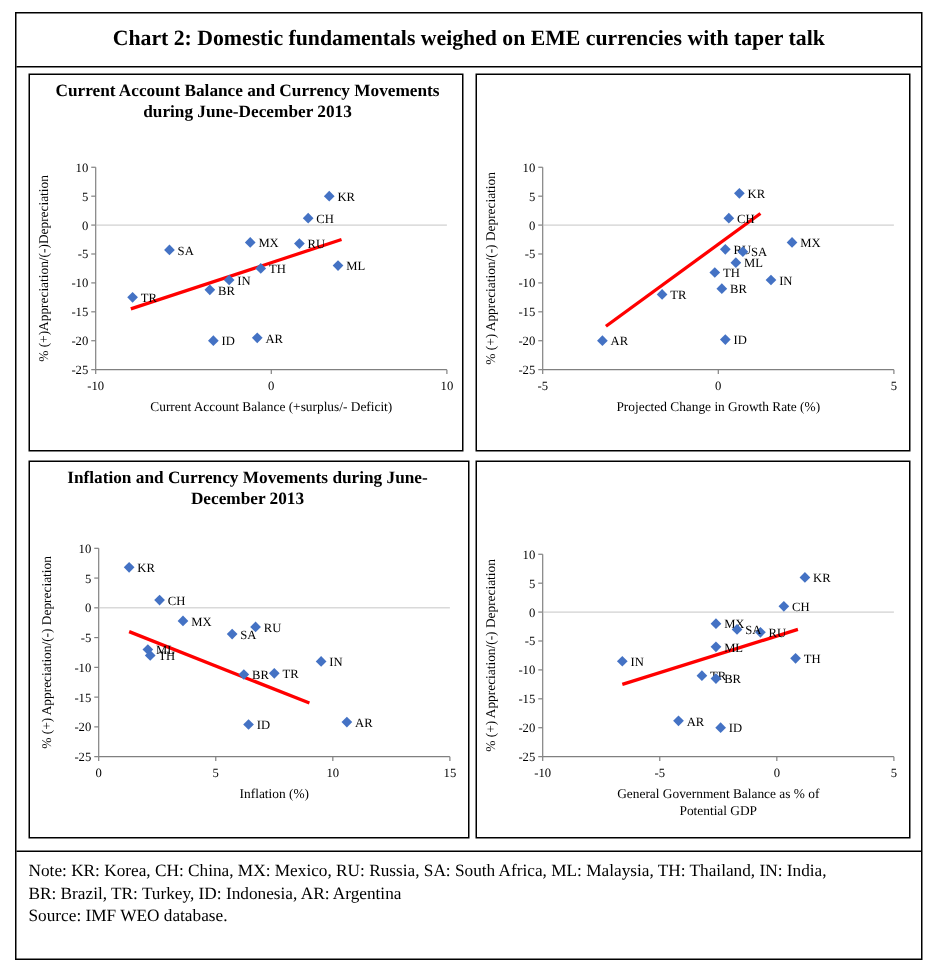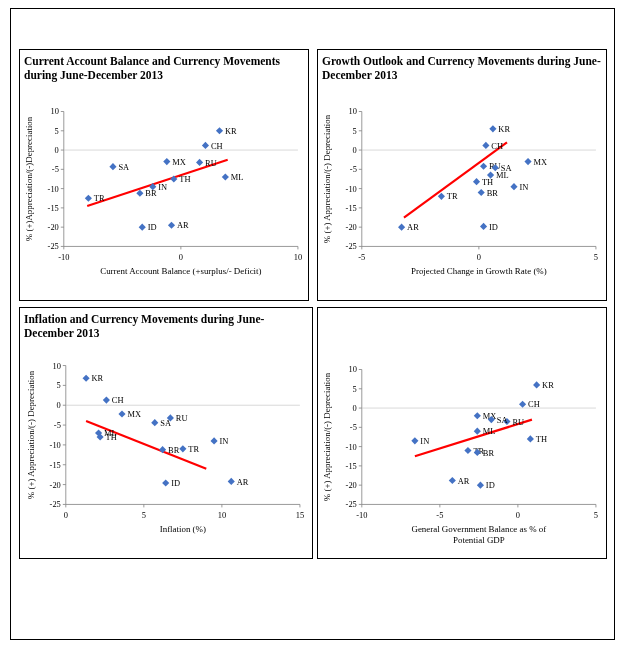--- a/index.html
+++ b/index.html
@@ -31,37 +31,38 @@
     border:1px solid #000;
     box-sizing:border-box;
     background:#fff;
   }
   .p1{left:8px;top:4px;width:290px;height:252px;}
   .p2{left:306px;top:4px;width:290px;height:252px;}
   .p3{left:8px;top:262px;width:294px;height:252px;}
   .p4{left:306px;top:262px;width:290px;height:252px;}
   .ptitle{
     position:absolute;left:4px;top:4px;width:282px;
-    font-weight:bold;font-size:11.5px;line-height:14px;
+    text-align:center;font-weight:bold;font-size:11.5px;line-height:14px;
   }
   .plot{position:absolute;left:0;top:0;width:100%;height:100%;}
   .notes{
     position:absolute;left:0;top:558px;width:100%;height:73px;
     border-top:1px solid #000;
     box-sizing:border-box;
     padding:6px 8px 0 8px;
     font-size:11.5px;line-height:15px;
   }
   svg text{font-family:"Liberation Serif", serif;}
 </style>
 </head>
 <body>
 
 <div class="frame">
 
+  <div class="title">Chart 2: Domestic fundamentals weighed on EME currencies with taper talk</div>
 
   <div class="grid">
 
     <div class="panel p1">
       <div class="ptitle">Current Account Balance and Currency Movements during June-December 2013</div>
       <svg class="plot" id="svg0" viewBox="0 0 290 252">
           <line x1="44" y1="62" x2="44" y2="198" stroke="#808080" stroke-width="0.8"></line>
           <line x1="44" y1="198" x2="280" y2="198" stroke="#808080" stroke-width="0.8"></line>
           <line x1="41" y1="198" x2="44" y2="198" stroke="#808080" stroke-width="0.8"></line>
           <text x="39" y="201" text-anchor="end" font-size="8.5" fill="#000">-25</text>
@@ -110,21 +111,20 @@
           <path d="M 152.56 173.02857142857144 L 156.16 176.62857142857143 L 152.56 180.22857142857143 L 148.96 176.62857142857143 Z" fill="#4472C4"></path>
           <text x="158.06" y="179.82857142857142" font-size="8.5" fill="#000">AR</text>
           <path d="M 123.06 174.9714285714286 L 126.66 178.57142857142858 L 123.06 182.17142857142858 L 119.46000000000001 178.57142857142858 Z" fill="#4472C4"></path>
           <text x="128.56" y="181.77142857142857" font-size="8.5" fill="#000">ID</text>
           <text x="162" y="226" text-anchor="middle" font-size="9" fill="#000">Current Account Balance (+surplus/- Deficit)</text>
           <text x="12" y="130" text-anchor="middle" font-size="9" fill="#000" transform="rotate(-90 12 130)">% (+)Appreciation/(-)Depreciation</text>
         </svg>
     </div>
 
     <div class="panel p2">
-      <div class="ptitle">Growth Outlook and Currency Movements during June-December 2013</div>
       <svg class="plot" id="svg1" viewBox="0 0 290 252">
           <line x1="44" y1="62" x2="44" y2="198" stroke="#808080" stroke-width="0.8"></line>
           <line x1="44" y1="198" x2="280" y2="198" stroke="#808080" stroke-width="0.8"></line>
           <line x1="41" y1="198" x2="44" y2="198" stroke="#808080" stroke-width="0.8"></line>
           <text x="39" y="201" text-anchor="end" font-size="8.5" fill="#000">-25</text>
           <line x1="41" y1="178.57142857142858" x2="44" y2="178.57142857142858" stroke="#808080" stroke-width="0.8"></line>
           <text x="39" y="181.57142857142858" text-anchor="end" font-size="8.5" fill="#000">-20</text>
           <line x1="41" y1="159.14285714285714" x2="44" y2="159.14285714285714" stroke="#808080" stroke-width="0.8"></line>
           <text x="39" y="162.14285714285714" text-anchor="end" font-size="8.5" fill="#000">-15</text>
           <line x1="41" y1="139.71428571428572" x2="44" y2="139.71428571428572" stroke="#808080" stroke-width="0.8"></line>
@@ -289,14 +289,19 @@
           <path d="M 163.57333333333332 174.9714285714286 L 167.17333333333332 178.57142857142858 L 163.57333333333332 182.17142857142858 L 159.97333333333333 178.57142857142858 Z" fill="#4472C4"></path>
           <text x="169.07333333333332" y="181.77142857142857" font-size="8.5" fill="#000">ID</text>
           <text x="162" y="226" text-anchor="middle" font-size="9" fill="#000">General Government Balance as % of</text>
           <text x="162" y="237" text-anchor="middle" font-size="9" fill="#000">Potential GDP</text>
           <text x="12" y="130" text-anchor="middle" font-size="9" fill="#000" transform="rotate(-90 12 130)">% (+) Appreciation/(-) Depreciation</text>
         </svg>
     </div>
 
   </div>
 
+  <div class="notes">
+    <div>Note: KR: Korea, CH: China, MX: Mexico, RU: Russia, SA: South Africa, ML: Malaysia, TH: Thailand, IN: India,</div>
+    <div>BR: Brazil, TR: Turkey, ID: Indonesia, AR: Argentina</div>
+    <div>Source: IMF WEO database.</div>
+  </div>
 
 </div>
 
 </body></html>

